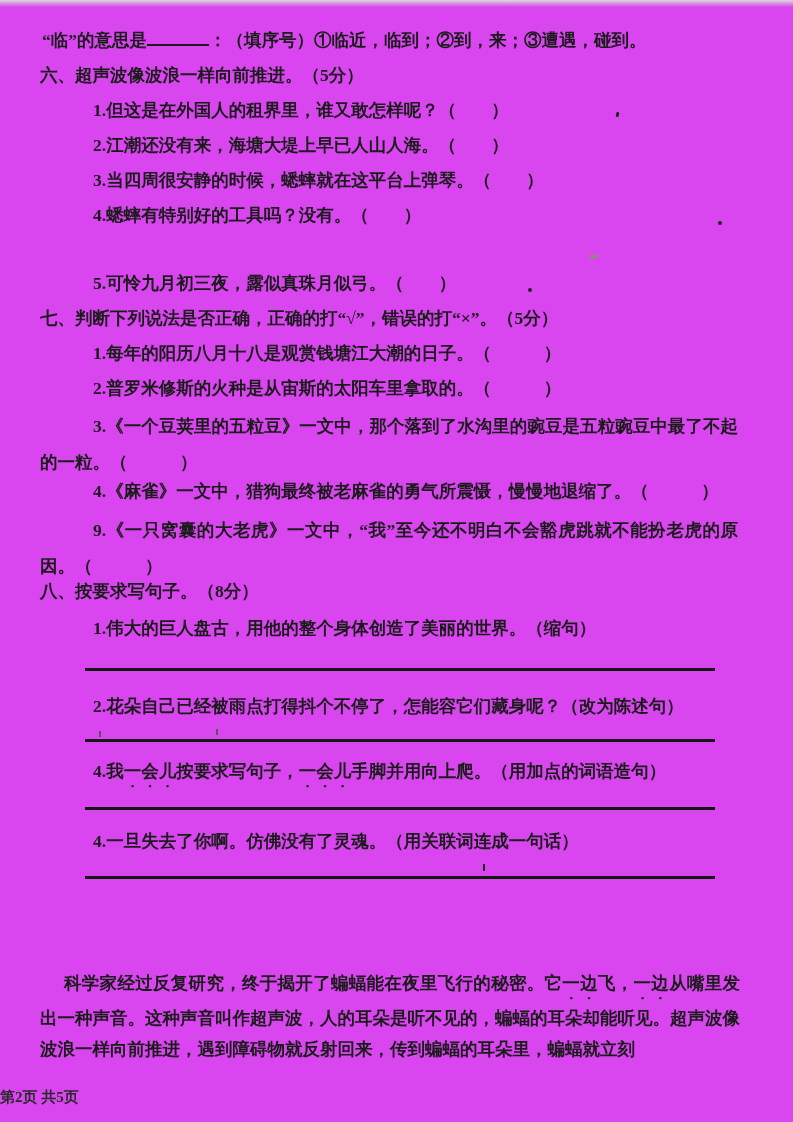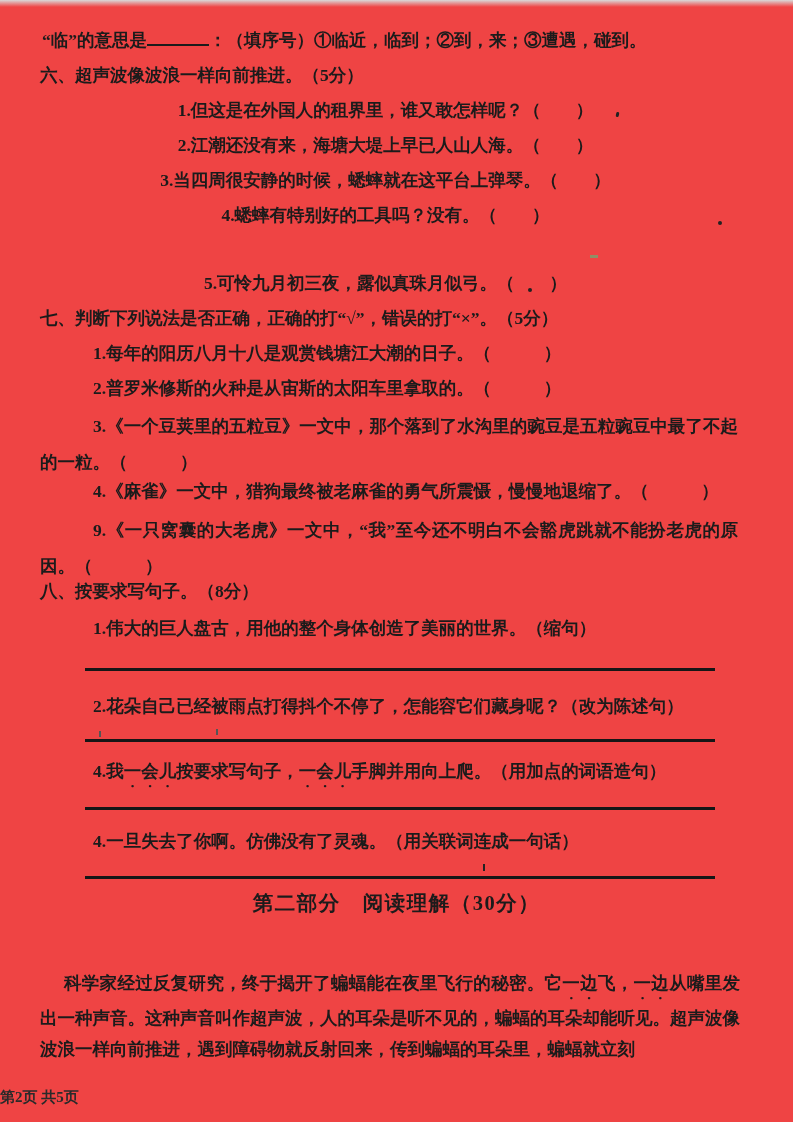--- a/index.html
+++ b/index.html
@@ -1,28 +1,28 @@
 <!DOCTYPE html>
 <html><head>
 <meta charset="utf-8">
 <style>
   * { margin:0; padding:0; box-sizing:border-box; }
   html,body { background:#e8e8e8; }
   .page {
     position:relative; width:793px; height:1122px; margin:0 auto;
-    background:#ef4444; overflow:hidden;
+    background:#d946ef; overflow:hidden;
     font-family:"Liberation Serif","DejaVu Serif",serif;
     color:#1b1b1b; font-weight:700; font-size:17.5px; line-height:24px;
   }
   .page::before{ content:""; position:absolute; top:0; left:0; right:0; height:7px;
     background:linear-gradient(180deg,#d9d9d9,rgba(217,217,217,0)); pointer-events:none; }
   .line { position:absolute; white-space:nowrap; }
   .wrap { position:absolute; text-align:justify; }
   .qrow { position:absolute; left:93px; right:115px; display:flex;
-    justify-content:center; white-space:nowrap; }
+    justify-content:flex-start; white-space:nowrap; }
   .blank { display:inline-block; width:62px; height:1.0em;
     border-bottom:2.5px solid #1b1b1b; vertical-align:baseline; }
   .ans { position:absolute; border-top:3px solid #161616; height:0; }
   .em {
     -webkit-text-emphasis:filled dot #1b1b1b; text-emphasis:filled dot #1b1b1b;
     -webkit-text-emphasis-position:under right; text-emphasis-position:under right;
   }
   .part2 { position:absolute; left:0; width:100%; text-align:center;
     font-size:20.5px; letter-spacing:1.5px; }
   .footer { position:absolute; left:0; width:100%; text-align:left;
@@ -78,21 +78,20 @@
   <div class="ans" style="left:85px;top:739px;width:630px"></div>
 
   <div class="line" style="left:93px;top:759px">
     <span>4.我</span><span class="em">一会儿</span><span>按要求写句子，</span><span class="em">一会儿</span><span>手脚并用向上爬。（用加点的词语造句）</span>
   </div>
   <div class="ans" style="left:85px;top:807px;width:630px"></div>
 
   <div class="line" style="left:93px;top:829px">4.一旦失去了你啊。仿佛没有了灵魂。（用关联词连成一句话）</div>
   <div class="ans" style="left:85px;top:876px;width:630px"></div>
 
-  <div class="part2" style="top:891px">第二部分　阅读理解（30分）</div>
 
 
   <div class="wrap" style="left:40px;top:968px;width:700px;line-height:30.5px;text-indent:24px">
     <span>科学家经过反复研究，终于揭开了蝙蝠能在夜里飞行的秘密。它</span><span class="em">一边</span><span>飞，</span><span class="em">一边</span><span>从嘴里发出一种声音。这种声音叫作超声波，人的耳朵是听不见的，蝙蝠的耳朵却能听见。超声波像波浪一样向前推进，遇到障碍物就反射回来，传到蝙蝠的耳朵里，蝙蝠就立刻</span>
   </div>
 
   <div class="footer" style="top:1085px">第2页 共5页</div>
 
   <div class="art" style="left:616px;top:112px;width:3px;height:5px;border-radius:2px;transform:rotate(12deg)"></div>
   <div class="art" style="left:718px;top:221px;width:4px;height:4px;border-radius:50%"></div>

